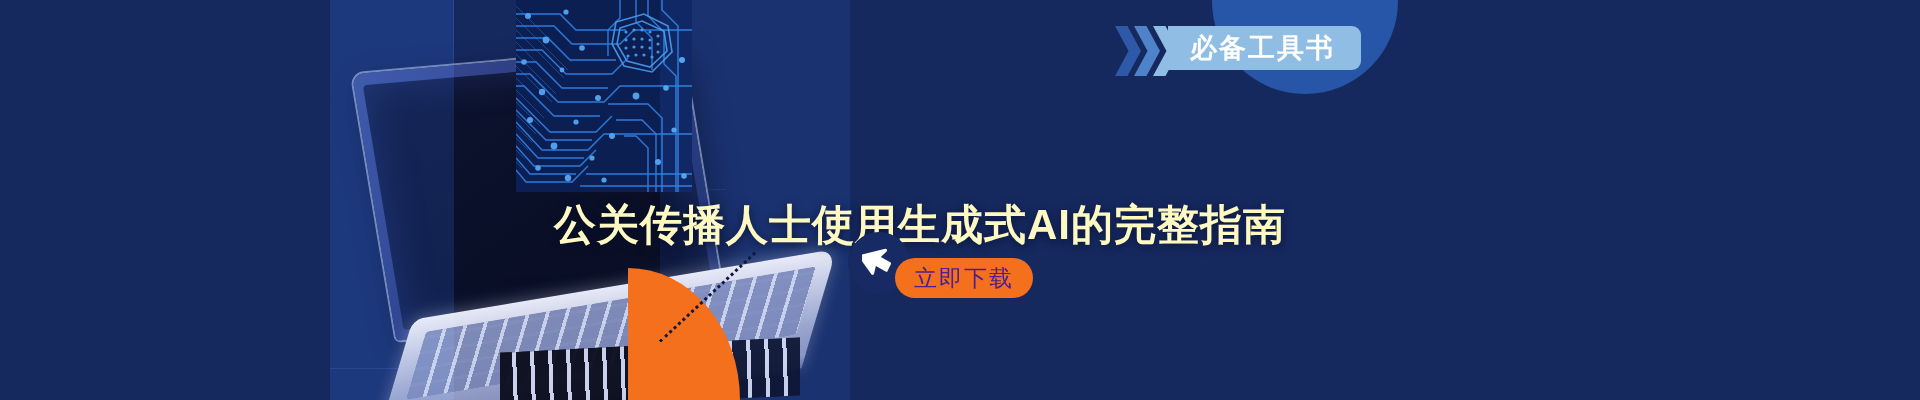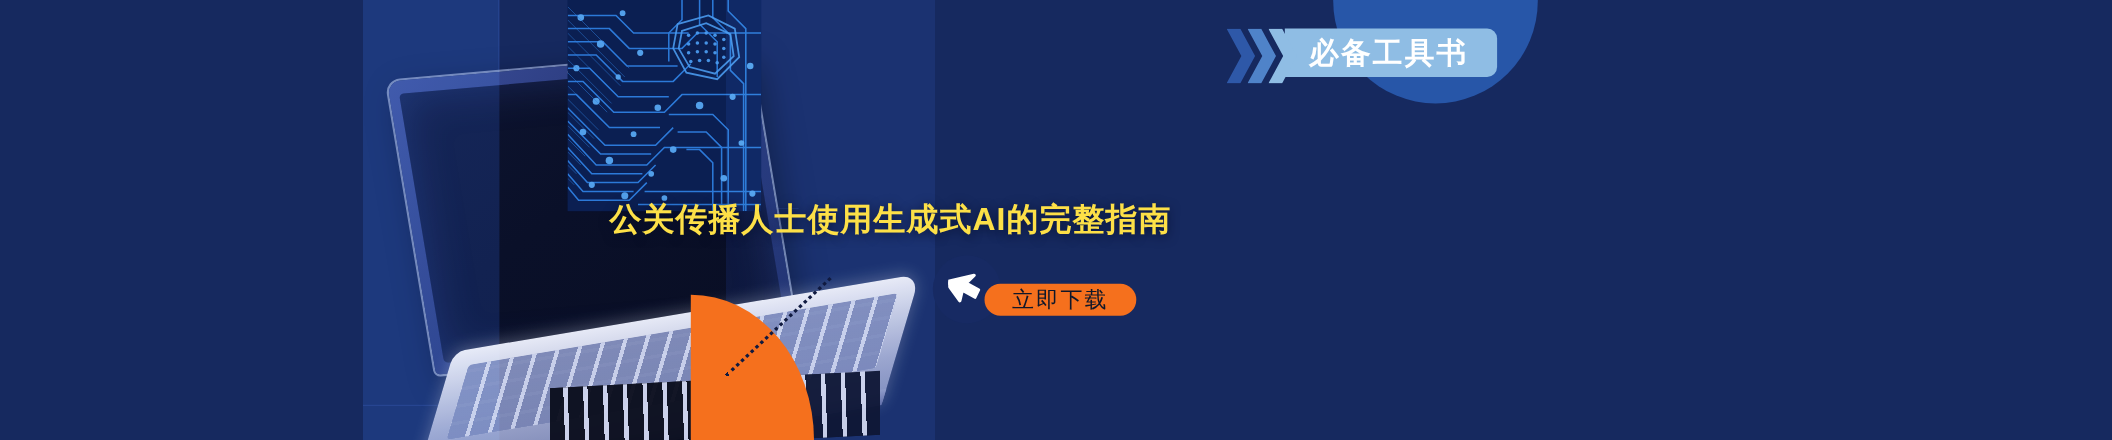--- a/index.html
+++ b/index.html
@@ -200,23 +200,23 @@
     font-size: 27px;
     font-weight: 700;
     letter-spacing: 2px;
     white-space: nowrap;
   }
 
   
   .headline {
     position: absolute;
     left: 554px;
-    top: 180px;
-    color: #fde047;
-    font-size: 29px;
+    top: 197px;
+    color: #fef9c3;
+    font-size: 42px;
     font-weight: 700;
     letter-spacing: 1px;
     white-space: nowrap;
     text-shadow: 0 2px 10px rgba(6,12,40,.75);
   }
 
   
   .cursor-circle {
     position: absolute;
     left: 848px;
@@ -231,27 +231,27 @@
     left: 14px;
     top: 12px;
   }
 
   
   .cta {
     position: absolute;
     left: 895px;
     top: 258px;
     width: 138px;
-    height: 29px;
+    height: 40px;
     border: none;
     border-radius: 20px;
     background: #f5701d;
-    color: #0f172a;
+    color: #4c1d95;
     font-family: "Liberation Sans", "DejaVu Sans", sans-serif;
-    font-size: 20px;
+    font-size: 23px;
     font-weight: 400;
     letter-spacing: 2px;
     cursor: pointer;
     padding: 0;
   }
 </style>
 </head>
 <body>
 
 <div id="banner">

